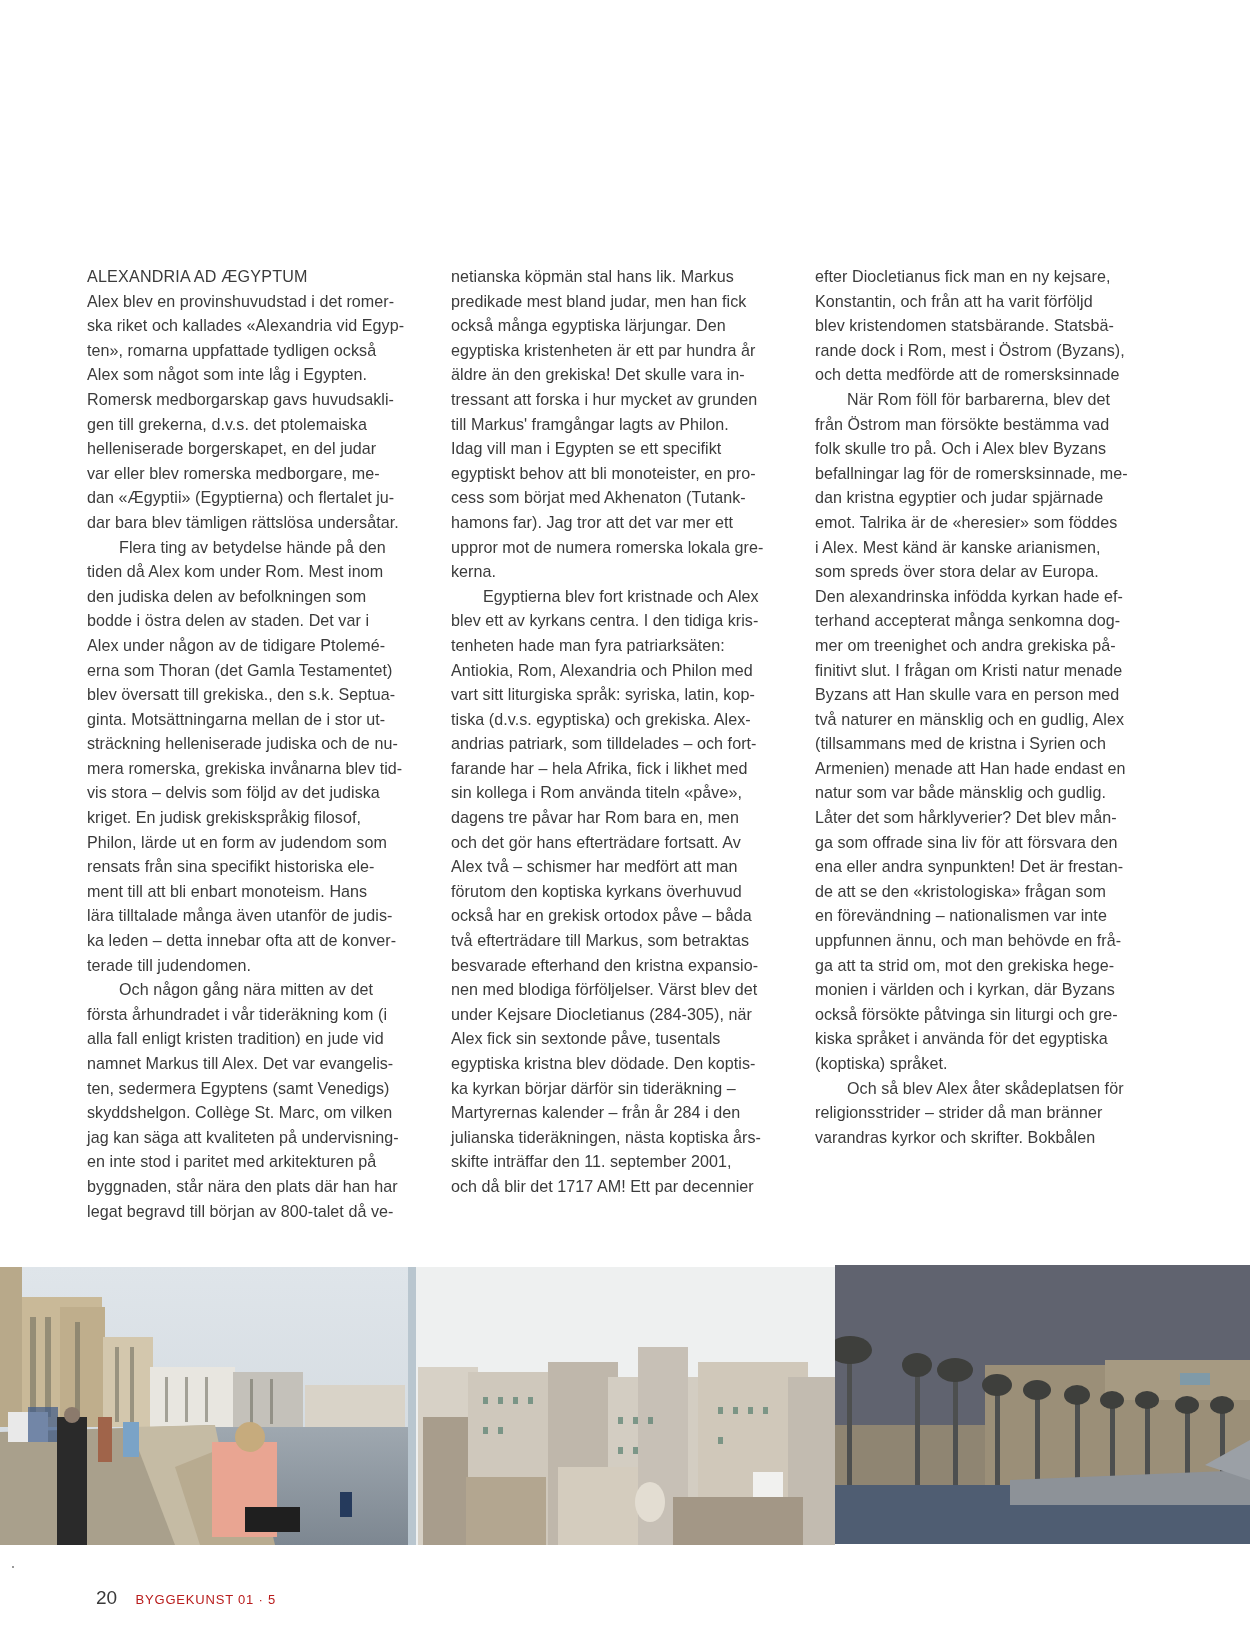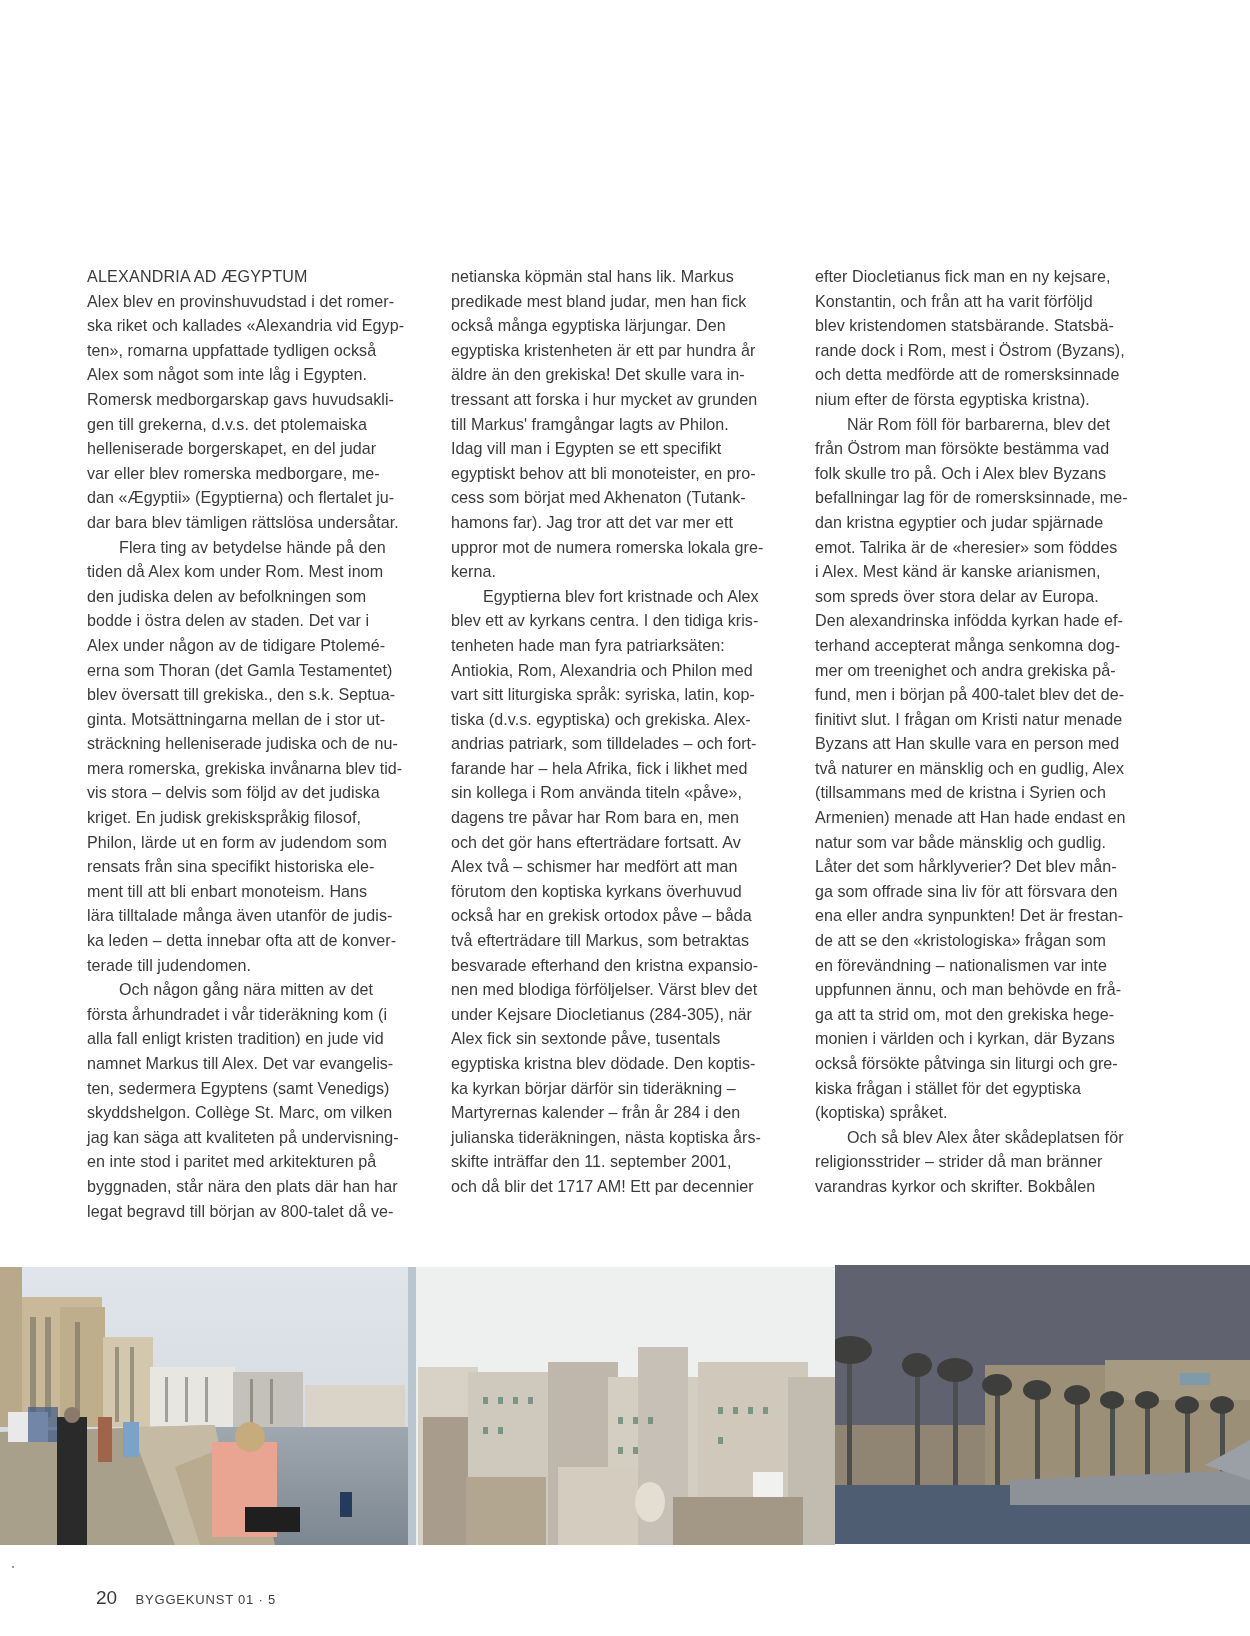--- a/index.html
+++ b/index.html
@@ -15,21 +15,21 @@
   .heading { display:block; text-transform: uppercase; letter-spacing: 0.2px; }
 
   .photo { position: absolute; overflow: hidden; }
   #photo1 { left: 0; top: 1267px; width: 408px; height: 278px; }
   #photo2 { left: 408px; top: 1267px; width: 427px; height: 278px; }
   #photo3 { left: 835px; top: 1265px; width: 415px; height: 279px; }
   .photo svg { display:block; width:100%; height:100%; }
 
   #footer { position: absolute; left: 96px; top: 1587px; color: #3a3a3a; }
   #page-num { font-size: 19px; display:inline-block; vertical-align: baseline; }
-  #pub { font-size: 13px; letter-spacing: 0.8px; margin-left: 14px; display:inline-block; color:#404040; }
+  #pub { font-size: 13px; letter-spacing: 0.8px; margin-left: 14px; display:inline-block; color:#b91c1c; }
   #dot-mark { position:absolute; left: 12px; top: 1566px; width:2px; height:2px; background:#999; }
 </style>
 </head>
 <body>
 
 <div id="col1" class="col">
   <span class="heading ln">ALEXANDRIA AD ÆGYPTUM</span>
 <span class="ln">Alex blev en provinshuvudstad i det romer-</span>
     <span class="ln">ska riket och kallades «Alexandria vid Egyp-</span>
     <span class="ln">ten», romarna uppfattade tydligen också</span>
@@ -108,49 +108,47 @@
     <span class="ln">julianska tideräkningen, nästa koptiska års-</span>
     <span class="ln">skifte inträffar den 11. september 2001,</span>
     <span class="ln">och då blir det 1717 AM! Ett par decennier</span>
   </div>
 <div id="col3" class="col">
     <span class="ln">efter Diocletianus fick man en ny kejsare,</span>
     <span class="ln">Konstantin, och från att ha varit förföljd</span>
     <span class="ln">blev kristendomen statsbärande. Statsbä-</span>
     <span class="ln">rande dock i Rom, mest i Östrom (Byzans),</span>
     <span class="ln">och detta medförde att de romersksinnade</span>
-    <span class="ln">nium efter de första egyptiska kristna).</span>
     <span class="ln ind">När Rom föll för barbarerna, blev det</span>
     <span class="ln">från Östrom man försökte bestämma vad</span>
     <span class="ln">folk skulle tro på. Och i Alex blev Byzans</span>
     <span class="ln">befallningar lag för de romersksinnade, me-</span>
     <span class="ln">dan kristna egyptier och judar spjärnade</span>
     <span class="ln">emot. Talrika är de «heresier» som föddes</span>
     <span class="ln">i Alex. Mest känd är kanske arianismen,</span>
     <span class="ln">som spreds över stora delar av Europa.</span>
     <span class="ln">Den alexandrinska infödda kyrkan hade ef-</span>
     <span class="ln">terhand accepterat många senkomna dog-</span>
     <span class="ln">mer om treenighet och andra grekiska på-</span>
-    <span class="ln">fund, men i början på 400-talet blev det de-</span>
     <span class="ln">finitivt slut. I frågan om Kristi natur menade</span>
     <span class="ln">Byzans att Han skulle vara en person med</span>
     <span class="ln">två naturer en mänsklig och en gudlig, Alex</span>
     <span class="ln">(tillsammans med de kristna i Syrien och</span>
     <span class="ln">Armenien) menade att Han hade endast en</span>
     <span class="ln">natur som var både mänsklig och gudlig.</span>
     <span class="ln">Låter det som hårklyverier? Det blev mån-</span>
     <span class="ln">ga som offrade sina liv för att försvara den</span>
     <span class="ln">ena eller andra synpunkten! Det är frestan-</span>
     <span class="ln">de att se den «kristologiska» frågan som</span>
     <span class="ln">en förevändning – nationalismen var inte</span>
     <span class="ln">uppfunnen ännu, och man behövde en frå-</span>
     <span class="ln">ga att ta strid om, mot den grekiska hege-</span>
     <span class="ln">monien i världen och i kyrkan, där Byzans</span>
     <span class="ln">också försökte påtvinga sin liturgi och gre-</span>
-    <span class="ln">kiska frågan i stället för det egyptiska</span>
+    <span class="ln">kiska språket i använda för det egyptiska</span>
     <span class="ln">(koptiska) språket.</span>
     <span class="ln ind">Och så blev Alex åter skådeplatsen för</span>
     <span class="ln">religionsstrider – strider då man bränner</span>
     <span class="ln">varandras kyrkor och skrifter. Bokbålen</span>
   </div>
 
 <div id="photo1" class="photo">
   <svg viewBox="0 0 408 278" preserveAspectRatio="none">
     <defs>
       <linearGradient id="sky1" x1="0" y1="0" x2="0" y2="1">

